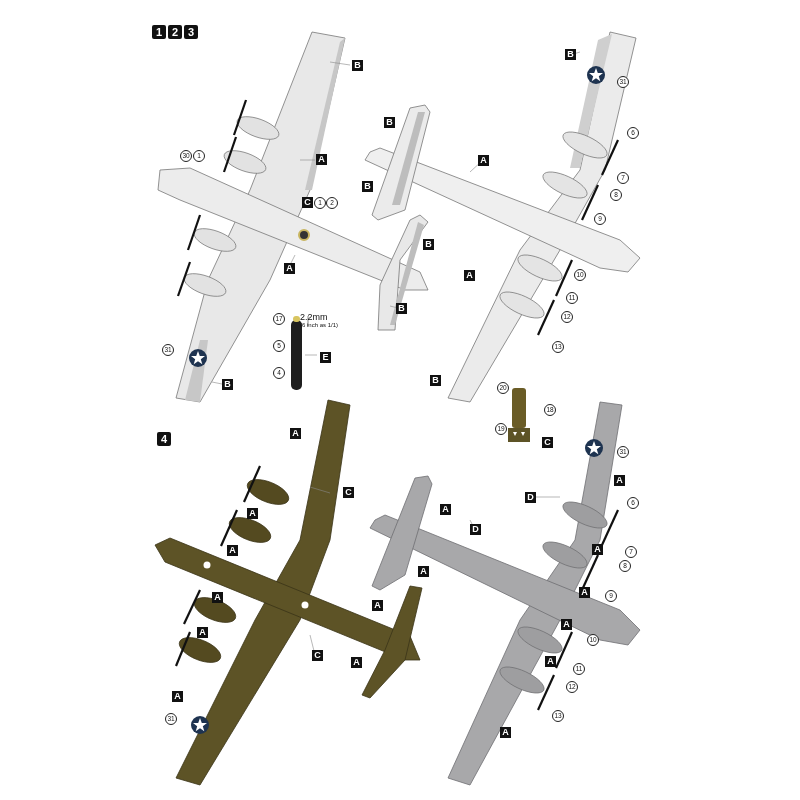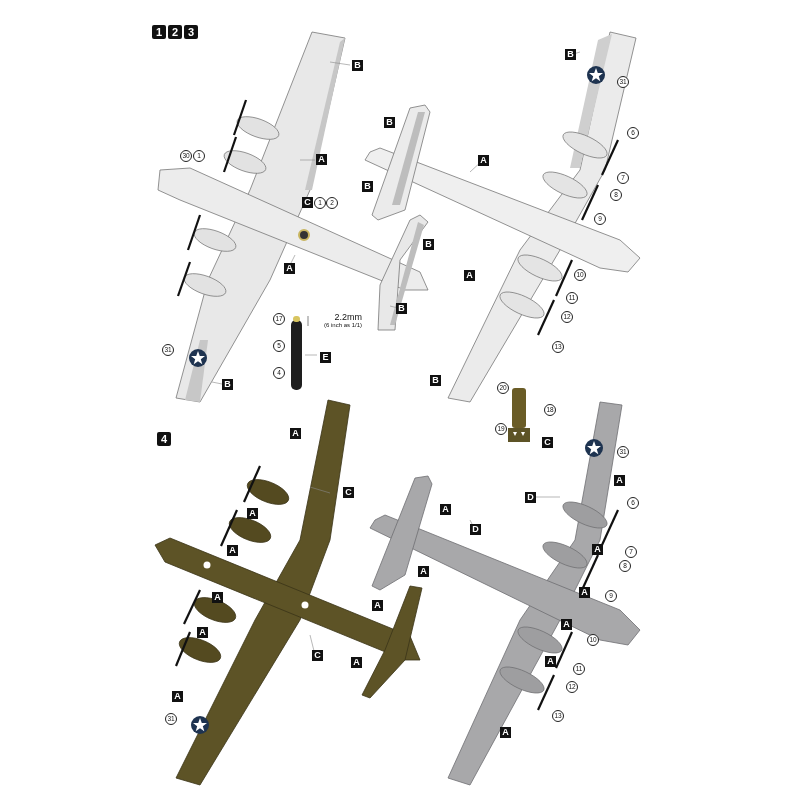--- a/index.html
+++ b/index.html
@@ -156,21 +156,21 @@
 <div class="num" style="left:314px;top:197px;">1</div>
 <div class="num" style="left:326px;top:197px;">2</div>
 <div class="num" style="left:180px;top:150px;">30</div>
 <div class="num" style="left:193px;top:150px;">1</div>
 <div class="num" style="left:162px;top:344px;">31</div>
 
 <div class="num" style="left:273px;top:313px;">17</div>
 <div class="num" style="left:273px;top:340px;">5</div>
 <div class="num" style="left:273px;top:367px;">4</div>
 <div class="lbl" style="left:320px;top:352px;">E</div>
-<div class="note" style="left:324px;top:312px;text-align:right;">
+<div class="note" style="left:300px;top:312px;">
   <span>2.2mm</span>
   <small>(6 inch as 1/1)</small>
 </div>
 
 <div class="lbl" style="left:565px;top:49px;">B</div>
 <div class="lbl" style="left:384px;top:117px;">B</div>
 <div class="lbl" style="left:478px;top:155px;">A</div>
 <div class="lbl" style="left:362px;top:181px;">B</div>
 <div class="lbl" style="left:423px;top:239px;">B</div>
 <div class="lbl" style="left:464px;top:270px;">A</div>

